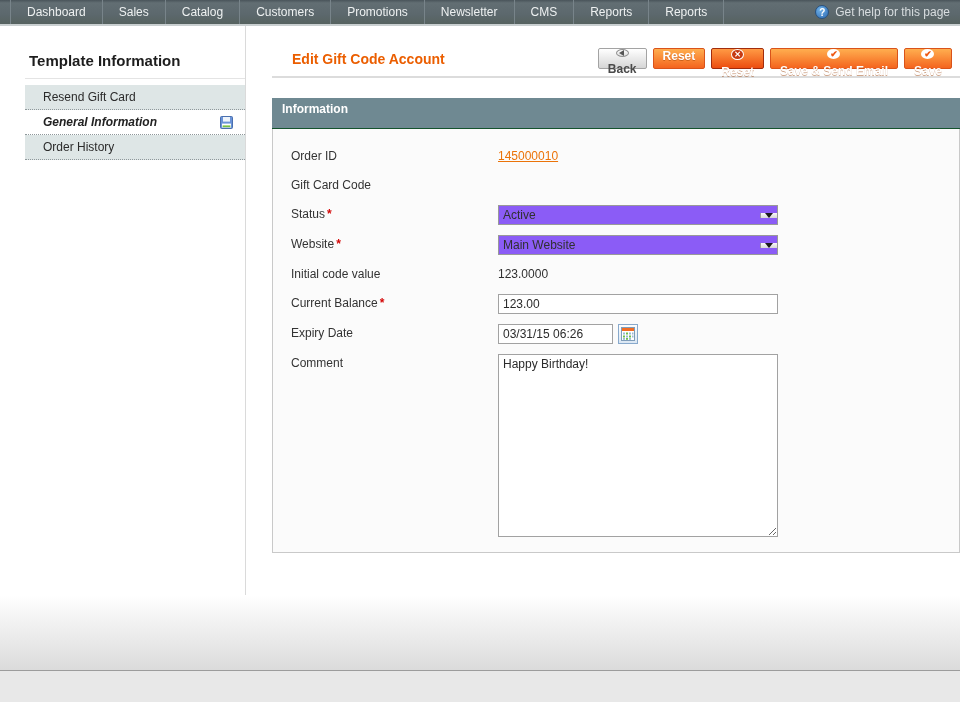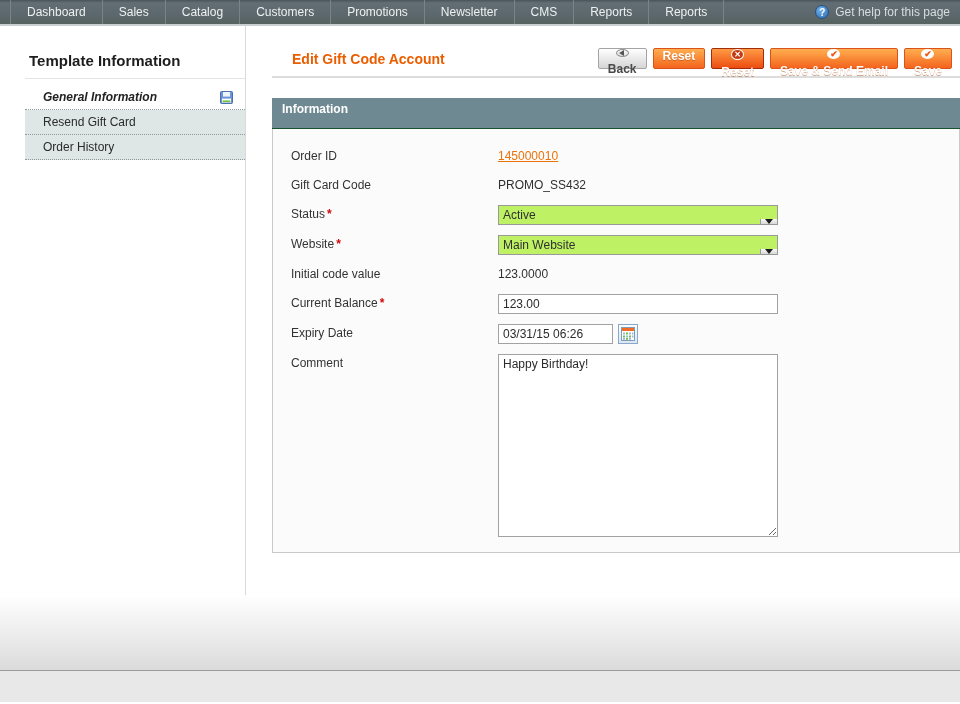--- a/index.html
+++ b/index.html
@@ -67,22 +67,22 @@
   .req { color:#d40707; font-style:normal; font-weight:bold; margin-left:2px; }
   .fvalue { flex:1; display:flex; align-items:flex-start; }
   .vstatic { line-height:19px; color:#303030; }
   .vlink { line-height:19px; color:#eb7309; text-decoration:underline; cursor:pointer; }
 
   .tinput { height:20px; border:1px solid #a2a2a2; background:#fff; padding:0 4px;
             font-family:"Liberation Sans",sans-serif; font-size:12px; color:#2b2b2b; }
   .tinput.wide { width:280px; }
   .tinput.date { width:115px; }
 
-  .select-box { width:280px; height:20px; border:1px solid #999; background:#bef264; display:flex;
-                align-items:flex-end; cursor:pointer; }
+  .select-box { width:280px; height:20px; border:1px solid #999; background:#8b5cf6; display:flex;
+                align-items:center; cursor:pointer; }
   .select-text { flex:1; line-height:18px; padding:0 4px; overflow:hidden; white-space:nowrap; }
   .select-btn { width:17px; background:linear-gradient(#f8f8f8,#d8d8d8); border-left:1px solid #999;
                 display:flex; align-items:center; justify-content:center; }
   .arrow-down { width:0; height:0; border-left:4px solid transparent; border-right:4px solid transparent;
                 border-top:5px solid #1c1c1c; }
 
   .cal-btn { width:20px; height:20px; margin-left:5px; border:1px solid #88a9cc;
              background:linear-gradient(#fdfdfd,#dbe7f3); display:flex; align-items:center;
              justify-content:center; cursor:pointer; }
 
@@ -111,36 +111,36 @@
   <div class="nav-help">
     <span class="help-icon">?</span>
     <span>Get help for this page</span>
   </div>
 </div>
 
 <div class="page">
   <div class="sidebar">
     <h2>Template Information</h2>
     <div class="tabs">
+      <div class="tab">
+        <span>Resend Gift Card</span>
+      </div>
       <div class="tab active">
         <span>General Information</span>
         <span class="grow"></span>
         <span class="floppy">
           <svg width="13" height="13" viewBox="0 0 13 13">
             <rect x="0.5" y="0.5" width="12" height="12" rx="1" fill="#6a93d8" stroke="#4a6fae"></rect>
             <rect x="3" y="1" width="7" height="4.6" fill="#eef4fb"></rect>
             <rect x="2" y="7.6" width="9" height="4" fill="#ffffff"></rect>
             <rect x="2.6" y="9.4" width="7.8" height="1.8" fill="#76c043"></rect>
           </svg>
         </span>
       </div>
       <div class="tab">
-        <span>Resend Gift Card</span>
-      </div>
-      <div class="tab">
         <span>Order History</span>
       </div>
     </div>
   </div>
 
   <div class="main">
     <div class="content-header">
       <h3 class="page-title">Edit Gift Code Account</h3>
       <div class="buttons">
         <button class="btn-ui btn-back">
@@ -179,23 +179,20 @@
           </label>
           <div class="fvalue">
             <a class="vlink">145000010</a>
           </div>
         </div>
 
         <div class="frow">
           <label class="flabel">
             <span>Gift Card Code</span>
           </label>
-          <div class="fvalue">
-            <span class="vstatic">PROMO_SS432</span>
-          </div>
         </div>
 
         <div class="frow">
           <label class="flabel">
             <span>Status</span><em class="req">*</em>
           </label>
           <div class="fvalue">
             <div class="select-box">
               <span class="select-text">Active</span>
               <span class="select-btn">

